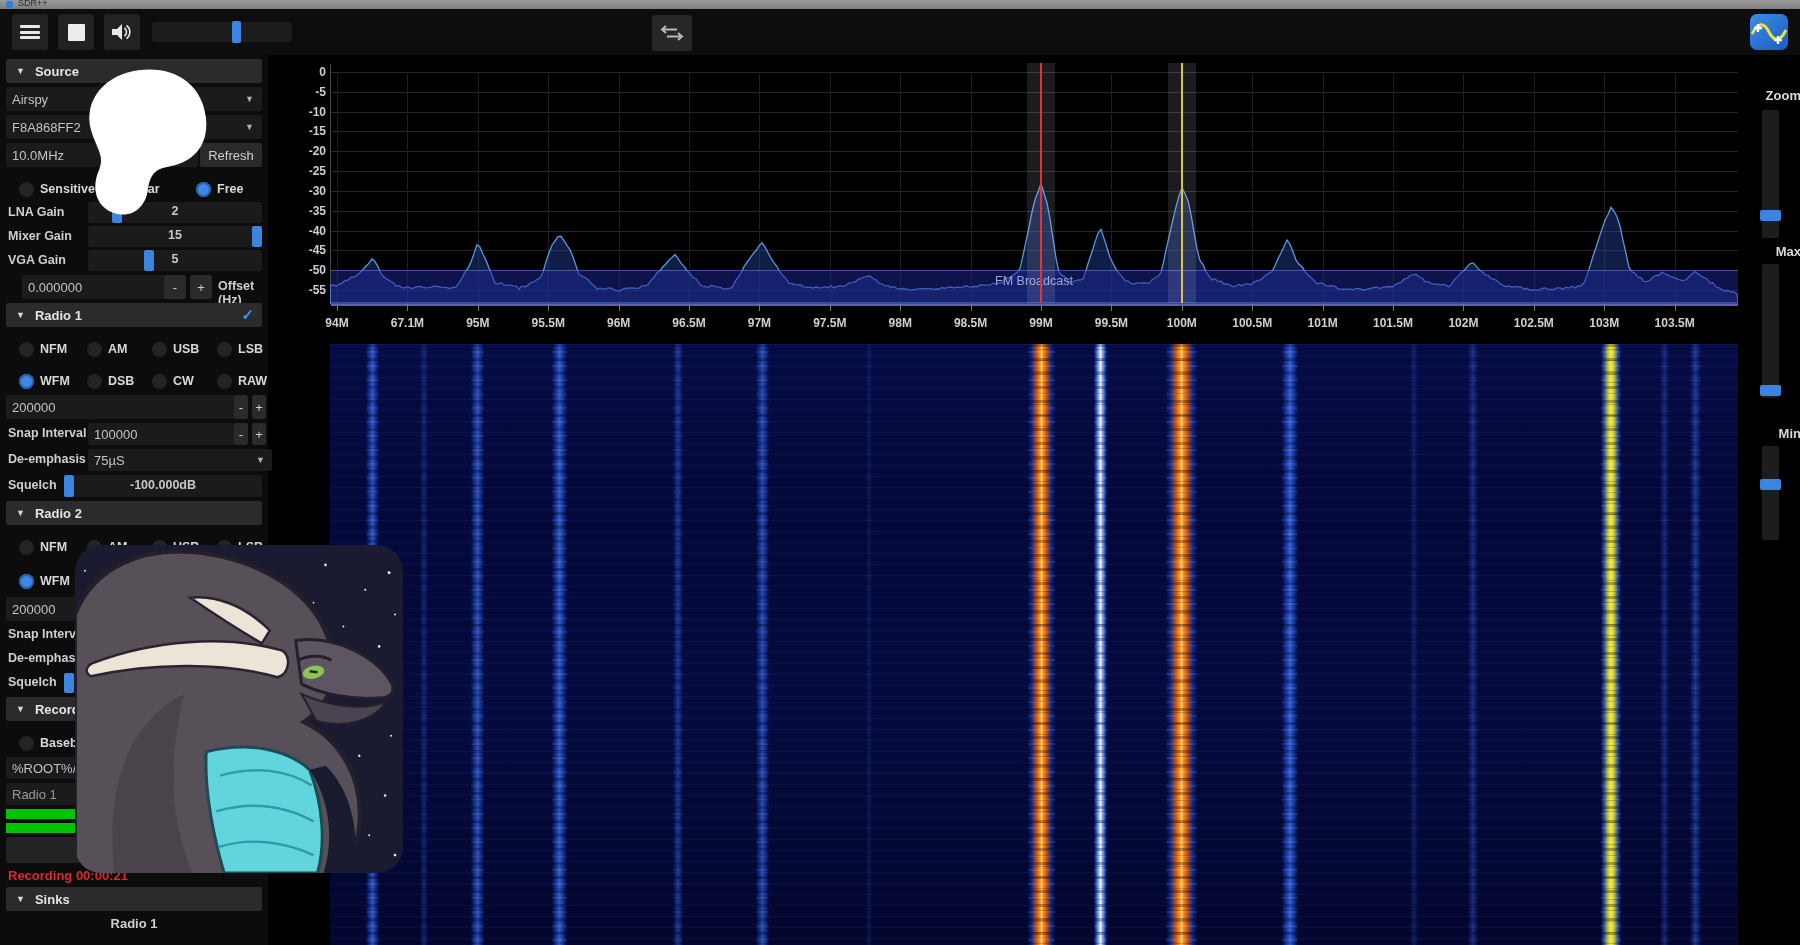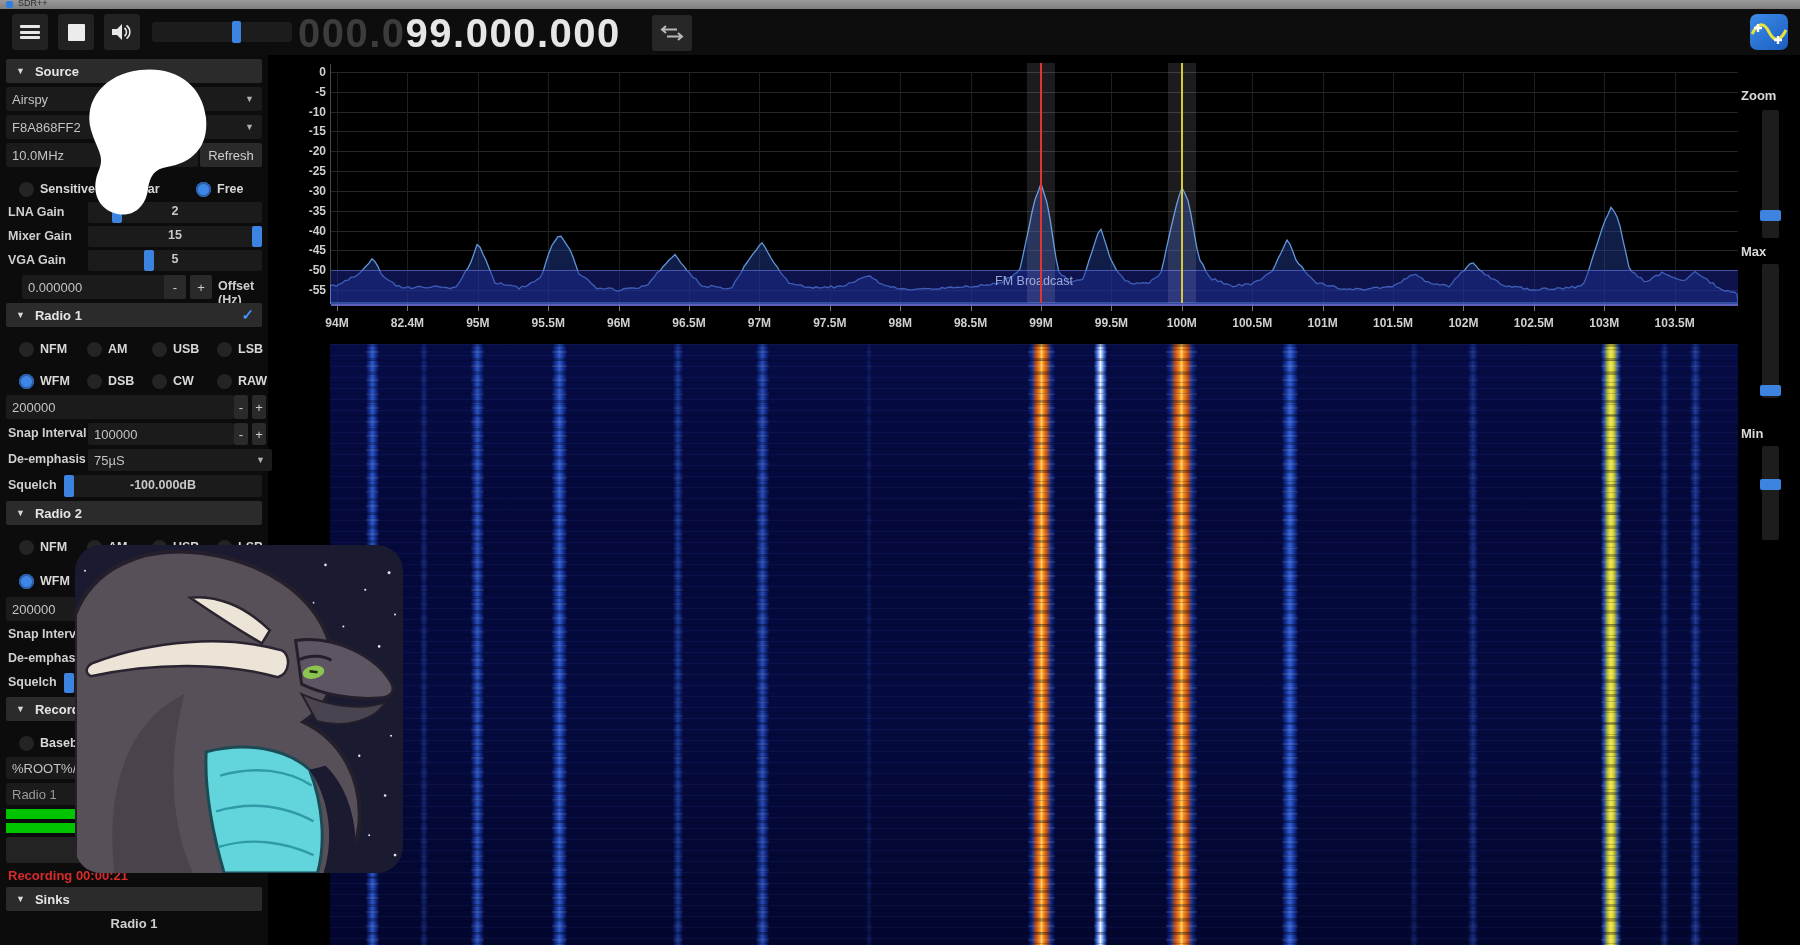--- a/index.html
+++ b/index.html
@@ -70,21 +70,21 @@
   #axisline{left:330px;top:64px;width:1px;height:239px;background:#4a4a4a;}
   
   #waterfall{left:330px;top:344px;width:1408px;height:601px;overflow:hidden;
              background:linear-gradient(#060c46,#04083a 30%,#050b40 60%,#03062f);}
   #waterfall .scan{position:absolute;inset:0;
     background:repeating-linear-gradient(to bottom,rgba(150,180,255,0.05) 0 1px,transparent 1px 5px,rgba(0,0,12,0.20) 5px 6px,transparent 6px 11px);}
   .stripe{position:absolute;top:0;height:100%;}
   .stripe::after{content:"";position:absolute;inset:0;
     background:repeating-linear-gradient(to bottom,rgba(0,0,25,0.30) 0 3px,transparent 3px 7px,rgba(255,255,255,0.10) 7px 9px,transparent 9px 14px);}
   
-  .rc-label{position:absolute;width:60px;text-align:left;font-size:13px;font-weight:700;color:#dadada;}
+  .rc-label{position:absolute;width:60px;text-align:right;font-size:13px;font-weight:700;color:#dadada;}
   .vtrack{position:absolute;width:17px;background:#1d1d1d;border-radius:2px;}
   .vhandle{position:absolute;width:21px;height:11px;background:#3d84e0;border-radius:2px;}
   
   #avatar{left:75px;top:545px;width:328px;height:328px;border-radius:26px;overflow:hidden;z-index:30;}
   #censor-blob{left:78px;top:66px;width:134px;height:158px;z-index:25;}
 </style>
 </head>
 <body>
 
 <div id="titlebar" class="abs">
@@ -105,21 +105,20 @@
   </div>
   <div class="tool-btn" style="left:104px">
     <svg width="24" height="22" viewBox="0 0 24 22">
       <polygon points="2,8 7,8 12,3 12,19 7,14 2,14" fill="#e8e8e8"></polygon>
       <path d="M14.5 7 A5 5 0 0 1 14.5 15" stroke="#e8e8e8" stroke-width="1.6" fill="none"></path>
       <path d="M16.5 4.5 A8 8 0 0 1 16.5 17.5" stroke="#e8e8e8" stroke-width="1.6" fill="none"></path>
     </svg>
   </div>
   <div id="volume-track" class="abs"></div>
   <div id="volume-handle" class="abs"></div>
-  <div id="freq" class="abs"><span class="dim">000.0</span><span class="lit">99.000.000</span></div>
   <div id="swap-btn" class="abs">
     <svg width="24" height="18" viewBox="0 0 24 18">
       <path d="M6 2 L2 5.5 L6 9 M2 5.5 H17" stroke="#b8b8b8" stroke-width="2" fill="none"></path>
       <path d="M18 9 L22 12.5 L18 16 M22 12.5 H7" stroke="#b8b8b8" stroke-width="2" fill="none"></path>
     </svg>
   </div>
 </div>
 
 <div id="logo" class="abs">
   <svg width="38" height="36" viewBox="0 0 38 36">
@@ -417,21 +416,21 @@
       <div class="yl" style="left: 294px; top: 164.091px;">-25</div>
       <div class="yl" style="left: 294px; top: 183.909px;">-30</div>
       <div class="yl" style="left: 294px; top: 203.727px;">-35</div>
       <div class="yl" style="left: 294px; top: 223.545px;">-40</div>
       <div class="yl" style="left: 294px; top: 243.364px;">-45</div>
       <div class="yl" style="left: 294px; top: 263.182px;">-50</div>
       <div class="yl" style="left: 294px; top: 283px;">-55</div>
     </div>
   <div id="xaxis-labels">
       <div class="xl abs" style="left: 307.04px; top: 316px;">94M</div>
-      <div class="xl abs" style="left: 377.44px; top: 316px;">82.4M</div>
+      <div class="xl abs" style="left: 377.44px; top: 316px;">67.1M</div>
       <div class="xl abs" style="left: 447.84px; top: 316px;">95M</div>
       <div class="xl abs" style="left: 518.24px; top: 316px;">95.5M</div>
       <div class="xl abs" style="left: 588.64px; top: 316px;">96M</div>
       <div class="xl abs" style="left: 659.04px; top: 316px;">96.5M</div>
       <div class="xl abs" style="left: 729.44px; top: 316px;">97M</div>
       <div class="xl abs" style="left: 799.84px; top: 316px;">97.5M</div>
       <div class="xl abs" style="left: 870.24px; top: 316px;">98M</div>
       <div class="xl abs" style="left: 940.64px; top: 316px;">98.5M</div>
       <div class="xl abs" style="left: 1011.04px; top: 316px;">99M</div>
       <div class="xl abs" style="left: 1081.44px; top: 316px;">99.5M</div>

